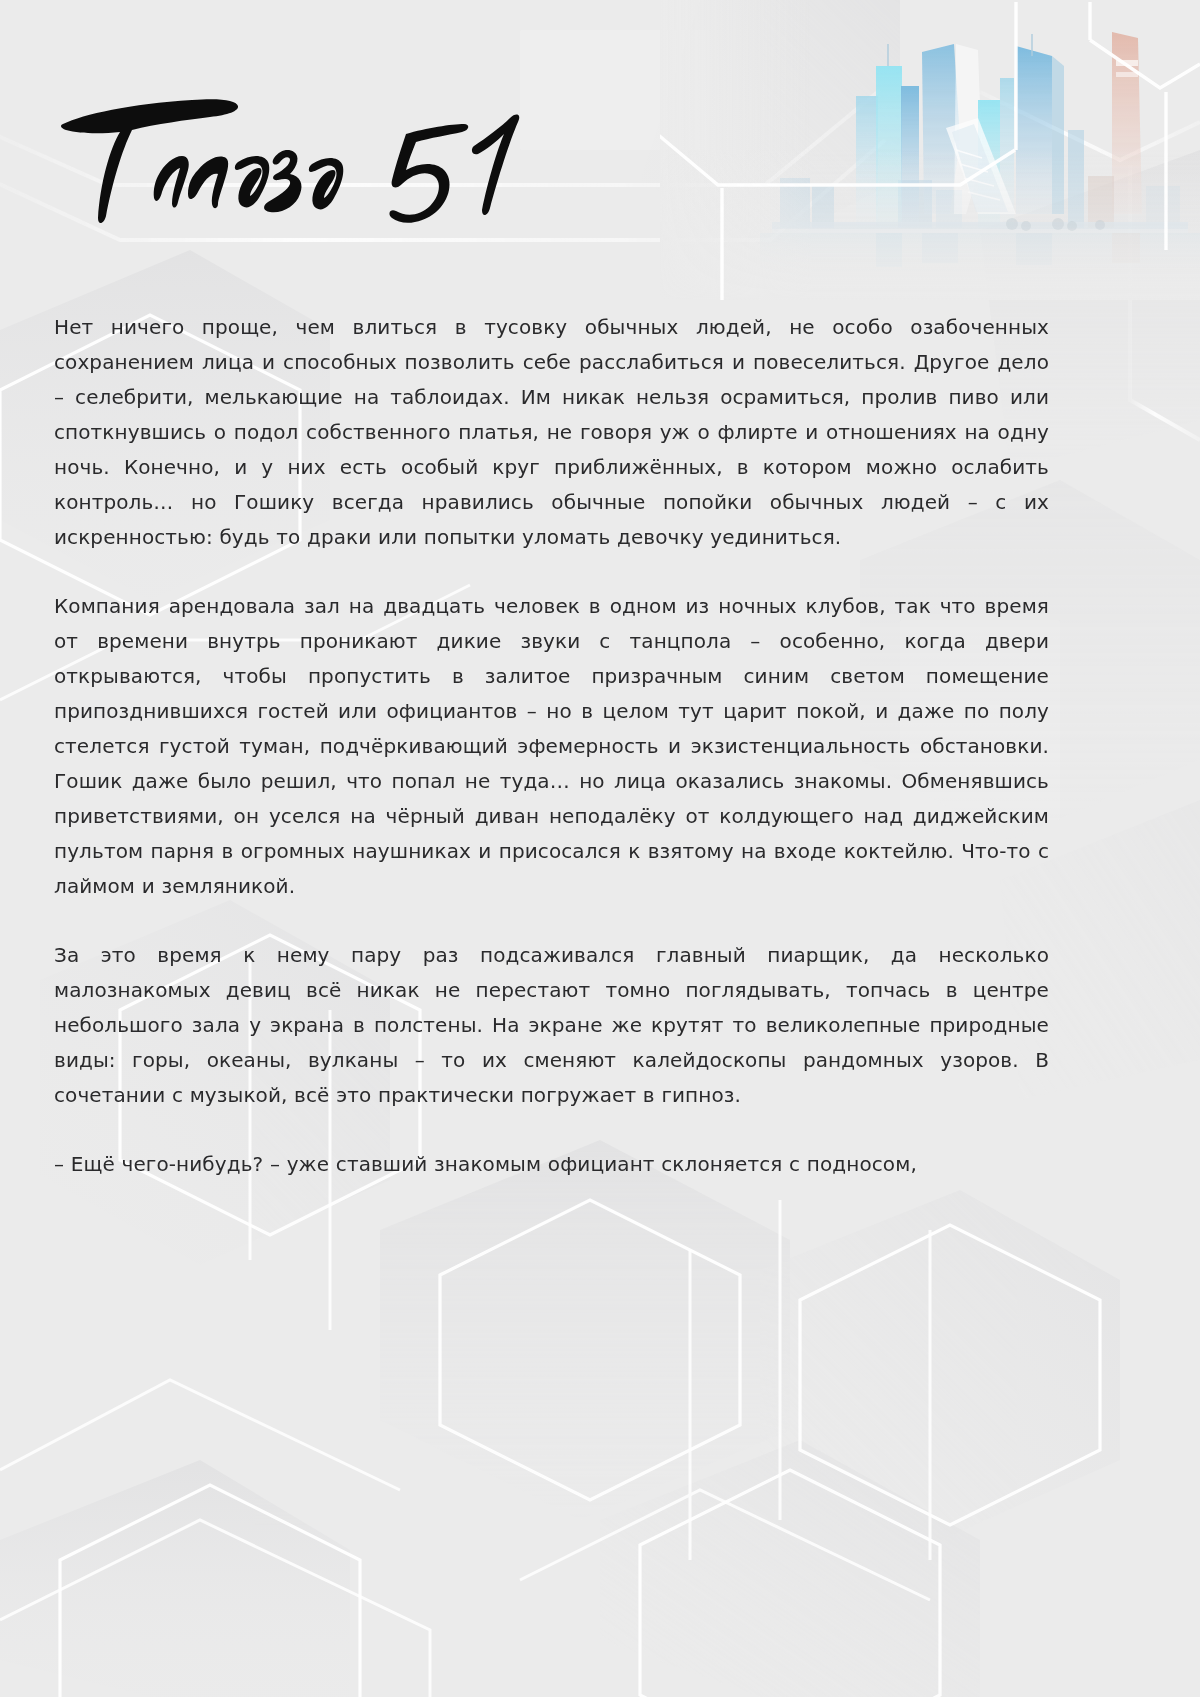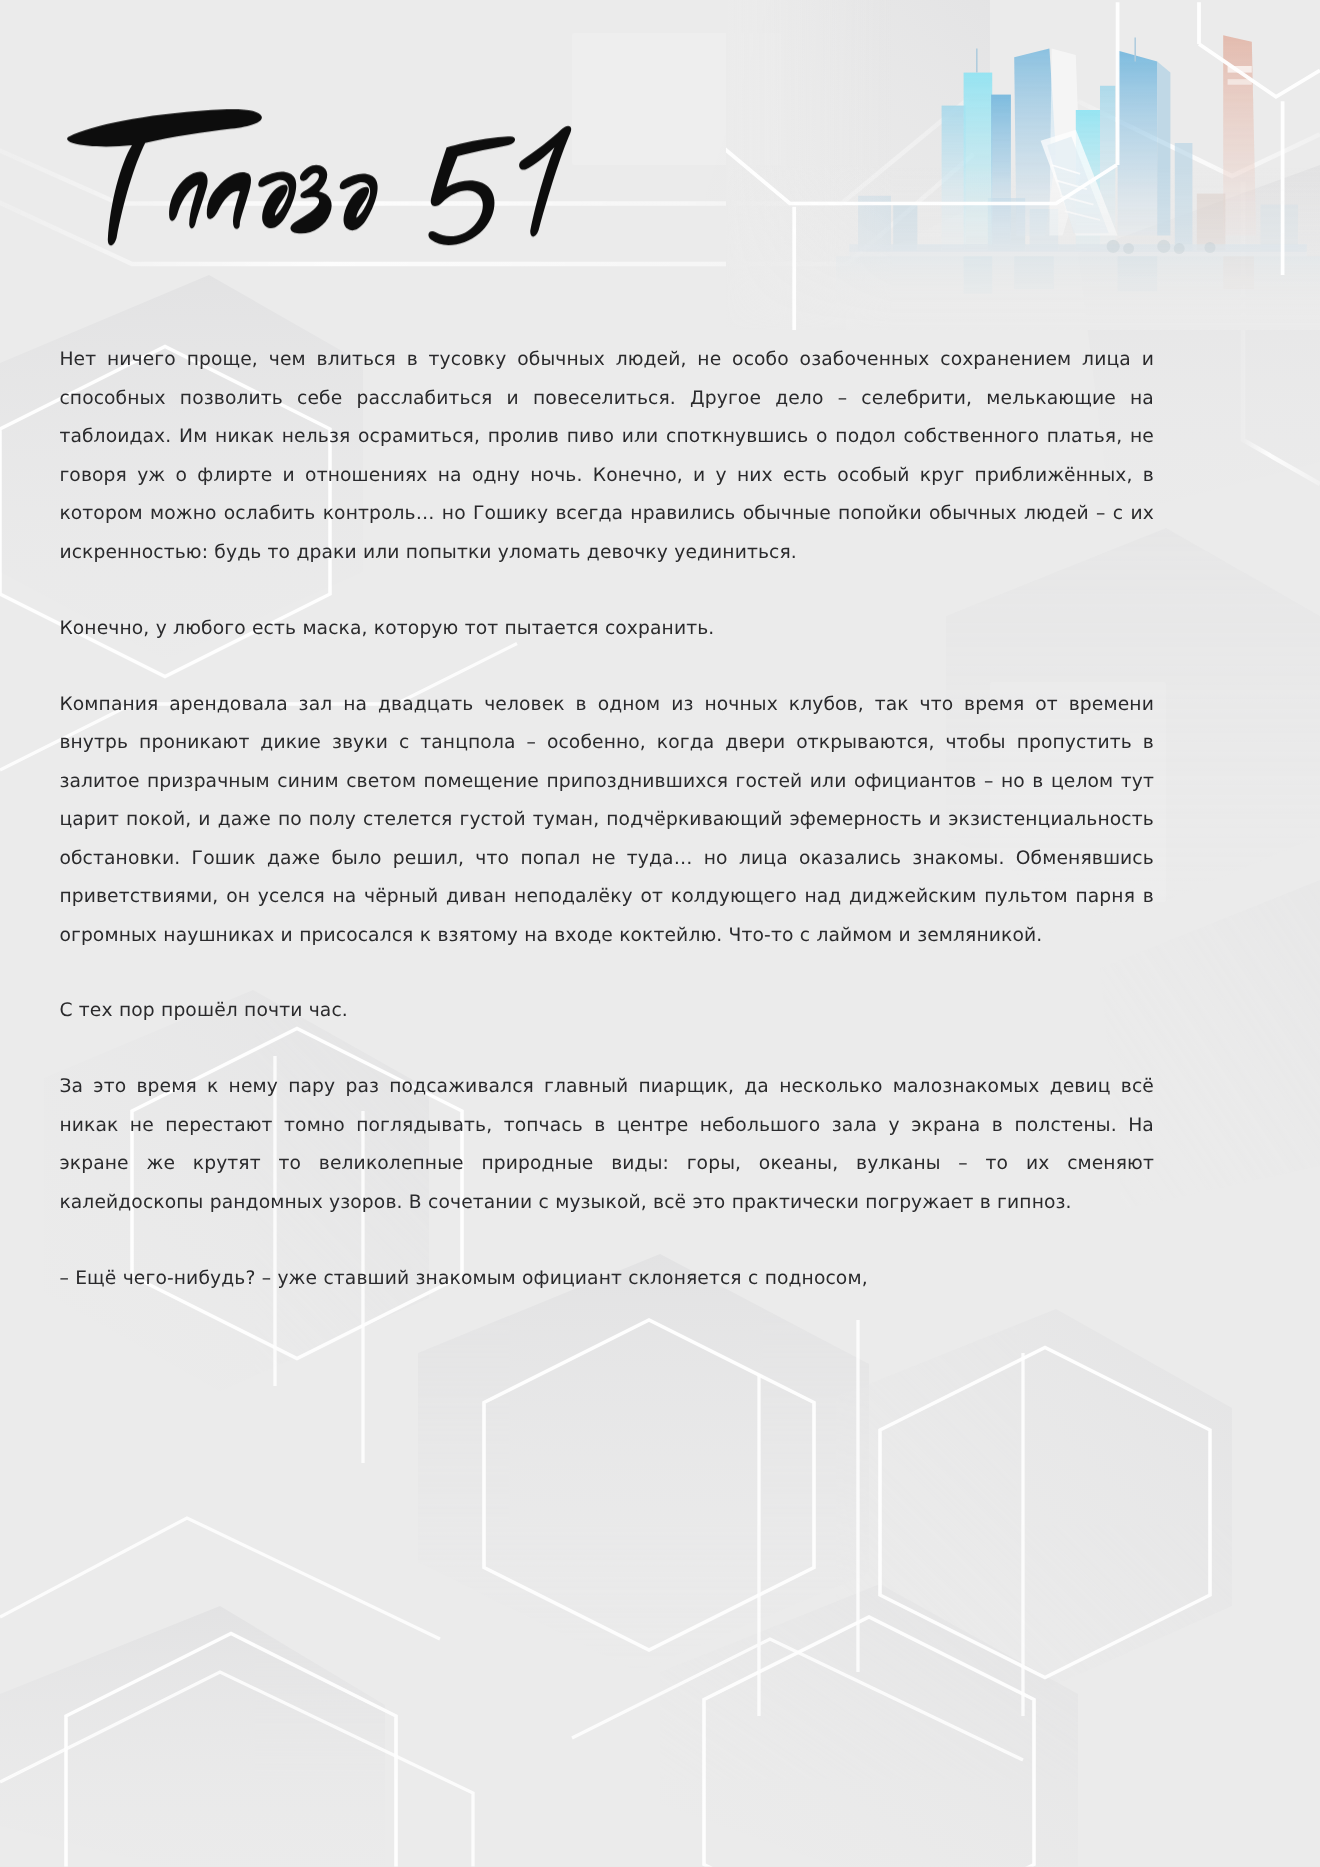--- a/index.html
+++ b/index.html
@@ -47,21 +47,21 @@
 
   
   .content {
     position: absolute;
     left: 54px;
     top: 310px;
     width: 995px;
   }
   .content p {
     margin: 0 0 34px 0;
-    font-size: 17px;
+    font-size: 20px;
     line-height: 35px;
     color: #2a2a2c;
     text-align: justify;
     text-justify: inter-word;
     letter-spacing: 0.1px;
     word-spacing: 0.2px;
   }
   .content p:last-child { margin-bottom: 0; }
   .content p.dialogue { text-indent: 0; }
 </style>
@@ -270,20 +270,18 @@
 
         <path d="M346 42 C366 36, 392 32, 404 32 C410 32, 410 38, 402 40 C388 43, 370 46, 356 50 C352 60, 348 70, 346 78 C360 70, 376 70, 384 78 C394 88, 390 108, 376 120 C362 132, 342 134, 332 126 C327 122, 330 116, 336 119 C346 125, 360 124, 370 114 C380 104, 382 90, 374 84 C366 78, 352 82, 342 92 C336 98, 330 96, 332 88 C336 72, 342 54, 346 42 Z"></path>
 
         <path d="M414 54 C426 46, 442 34, 450 26 C456 20, 462 22, 458 30 C450 48, 438 86, 430 116 C428 124, 422 126, 422 118 C428 88, 438 56, 444 42 C436 50, 426 58, 418 62 C412 64, 410 57, 414 54 Z"></path>
       </g>
     </svg>
   </div>
 
   <div class="content">
     <p>Нет ничего проще, чем влиться в тусовку обычных людей, не особо озабоченных сохранением лица и способных позволить себе расслабиться и повеселиться. Другое дело – селебрити, мелькающие на таблоидах. Им никак нельзя осрамиться, пролив пиво или споткнувшись о подол собственного платья, не говоря уж о флирте и отношениях на одну ночь. Конечно, и у них есть особый круг приближённых, в котором можно ослабить контроль… но Гошику всегда нравились обычные попойки обычных людей – с их искренностью: будь то драки или попытки уломать девочку уединиться.</p>
-    <p>Конечно, у любого есть маска, которую тот пытается сохранить.</p>
     <p>Компания арендовала зал на двадцать человек в одном из ночных клубов, так что время от времени внутрь проникают дикие звуки с танцпола – особенно, когда двери открываются, чтобы пропустить в залитое призрачным синим светом помещение припозднившихся гостей или официантов – но в целом тут царит покой, и даже по полу стелется густой туман, подчёркивающий эфемерность и экзистенциальность обстановки. Гошик даже было решил, что попал не туда… но лица оказались знакомы. Обменявшись приветствиями, он уселся на чёрный диван неподалёку от колдующего над диджейским пультом парня в огромных наушниках и присосался к взятому на входе коктейлю. Что-то с лаймом и земляникой.</p>
-    <p>С тех пор прошёл почти час.</p>
     <p>За это время к нему пару раз подсаживался главный пиарщик, да несколько малознакомых девиц всё никак не перестают томно поглядывать, топчась в центре небольшого зала у экрана в полстены. На экране же крутят то великолепные природные виды: горы, океаны, вулканы – то их сменяют калейдоскопы рандомных узоров. В сочетании с музыкой, всё это практически погружает в гипноз.</p>
     <p class="dialogue">– Ещё чего-нибудь? – уже ставший знакомым официант склоняется с подносом,</p>
   </div>
 
 </div>
 
 </body></html>

